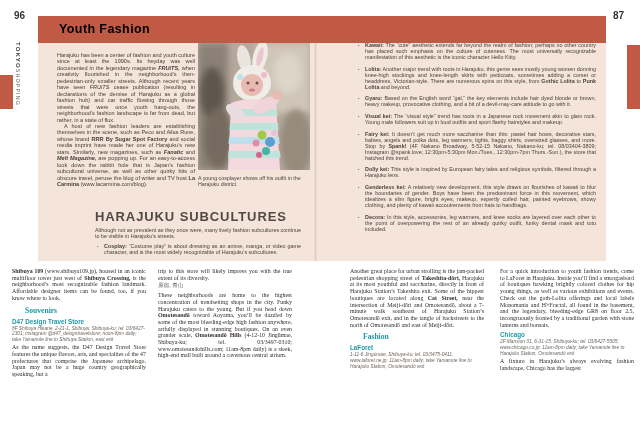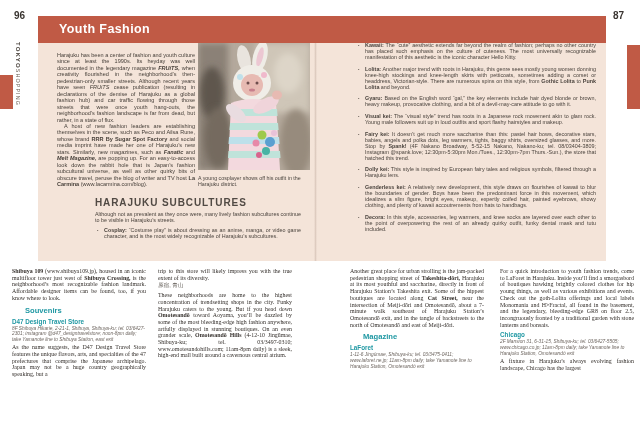--- a/index.html
+++ b/index.html
@@ -13,34 +13,34 @@
   .spine .spine-book{font-weight:bold;color:#453e38;font-size:6px;}
   .spine-left{left:14px;top:42px;}
   .spine-right{left:592px;top:42px;}
   .tab{position:absolute;background:#c05a45;}
   .tab-left{left:0;top:75px;width:13px;height:34px;}
   .tab-right{left:627px;top:45px;width:13px;height:64px;}
 
   .panel{position:absolute;left:38px;top:16px;width:568px;height:245px;background:#f4e4d9;}
   .titlebar{position:absolute;left:0;top:0;width:568px;height:27px;background:#c05a45;}
   .titlebar span{position:absolute;left:21px;top:6px;font-size:12.5px;font-weight:bold;
-                 letter-spacing:.4px;color:#ffffff;}
+                 letter-spacing:.4px;color:#000000;}
   .fold{position:absolute;left:276px;top:27px;width:3px;height:218px;
         background:linear-gradient(90deg,rgba(120,90,75,0) 0%,rgba(120,90,75,.18) 50%,rgba(120,90,75,0) 100%);}
 
   .intro{position:absolute;left:19px;top:36px;width:138px;font-size:5.55px;line-height:6.45px;
          color:#47403a;text-align:justify;}
   .intro p{margin:0;}
   .intro p.ind{text-indent:7px;}
 
   .photo{position:absolute;left:160px;top:27px;width:112px;height:127px;margin:0;overflow:hidden;background:#b2a79b;}
   .caption{position:absolute;left:160px;top:159px;width:116px;font-size:5.3px;line-height:6.2px;color:#4a443e;}
 
   .subcult{position:absolute;left:57px;top:181px;width:206px;color:#4a433d;}
-  .subcult h3{margin:0 0 3px 0;font-size:10px;letter-spacing:.9px;color:#514a44;}
+  .subcult h3{margin:12px 0 3px 0;font-size:13px;letter-spacing:.9px;color:#514a44;}
   .subcult p{margin:0;font-size:5.4px;line-height:6.1px;text-align:justify;}
   .subcult ul{margin:4px 0 0 0;padding:0;list-style:none;}
   .subcult li{position:relative;padding-left:9px;font-size:5.4px;line-height:6.1px;text-align:justify;}
   .subcult li::before{content:"·";position:absolute;left:2px;top:0;font-weight:bold;}
 
   .stylelist{position:absolute;left:318px;top:26px;width:240px;margin:0;padding:0;list-style:none;
              color:#4a433d;}
   .stylelist li{position:relative;padding-left:9px;margin-bottom:5.5px;font-size:5.4px;
                 line-height:6.05px;text-align:justify;}
   .stylelist li::before{content:"·";position:absolute;left:2px;top:0;font-weight:bold;}
@@ -48,21 +48,21 @@
   .rb{font-weight:bold;}
   .ri{font-style:italic;}
 
   .col{position:absolute;top:268px;height:168px;overflow:hidden;font-family:"Liberation Serif",serif;
        font-size:5.9px;line-height:6.7px;color:#332e2a;text-align:justify;}
   .col p{margin:0;}
   .c1{left:12px;width:134px;}
   .c2{left:158px;width:134px;}
   .c3{left:350px;width:134px;}
   .c4{left:500px;width:134px;}
-  .sec-h{margin:5px 0 1px 0 !important;font-family:Liberation Sans, sans-serif;font-size:7.6px;
+  .sec-h{margin:5px 0 1px 0 !important;font-family:Liberation Serif, serif;font-size:7.6px;
          font-weight:bold;color:#1f98a3;text-align:left;line-height:8px;padding-left:13px;}
   .list-h{margin:3px 0 1px 0 !important;font-family:"Liberation Sans",sans-serif;font-size:6.3px;
           font-weight:bold;color:#1f98a3;text-align:left;line-height:7px;}
   .list-info{margin:1px 0 2px 0 !important;font-family:"Liberation Sans",sans-serif;font-style:italic;
              font-size:4.8px;line-height:5.6px;color:#6e6660;text-align:left;}
   .big-h{margin:6px 0 1px 0 !important;font-family:"Liberation Sans",sans-serif;font-size:8.6px;
          font-weight:bold;color:#3b3631;line-height:9.6px;letter-spacing:.2px;text-align:left;
          padding-left:12px;text-indent:-12px;}
   .big-h .star{color:#c05a45;}
   .jp{margin:1px 0 3px 0 !important;font-family:"Liberation Sans",sans-serif;font-size:5.6px;
@@ -169,21 +169,21 @@
   </div>
 
   <div class="col c2">
     <p>trip to this store will likely impress you with the true extent of its diversity.</p>
     <p class="jp">原宿, 青山</p>
     <p><span>These neighborhoods are home to the highest concentration of trendsetting shops in the city. Funky Harajuku caters to the young. But if you head down </span><span class="rb">Omotesandō</span><span> toward Aoyama, you’ll be dazzled by some of the most bleeding-edge high fashion anywhere, artfully displayed in stunning boutiques. On an even grander scale, </span><span class="rb">Omotesandō Hills</span><span> (4-12-10 Jingūmae, Shibuya-ku; tel. 03/3497-0310; www.omotesandohills.com; 11am-8pm daily) is a sleek, high-end mall built around a cavernous central atrium.</span></p>
   </div>
 
   <div class="col c3">
     <p><span>Another great place for urban strolling is the jam-packed pedestrian shopping street of </span><span class="rb">Takeshita-dōri,</span><span> Harajuku at its most youthful and saccharine, directly in front of Harajuku Station’s Takeshita exit. Some of the hippest boutiques are located along </span><span class="rb">Cat Street,</span><span> near the intersection of Meiji-dōri and Omotesandō, about a 7-minute walk southeast of Harajuku Station’s Omotesandō exit, and in the tangle of backstreets to the north of Omotesandō and east of Meiji-dōri.</span></p>
-    <p class="sec-h">Magazine</p>
+    <p class="sec-h">Fashion</p>
     <p class="list-h">LaForet</p>
     <p class="list-info">1-11-6 Jingūmae, Shibuya-ku; tel. 03/3475-0411; www.laforet.ne.jp; 11am-8pm daily; take Yamanote line to Harajuku Station, Omotesandō exit</p>
   </div>
 
   <div class="col c4">
     <p>For a quick introduction to youth fashion trends, come to LaForet in Harajuku. Inside you’ll find a smorgasbord of boutiques hawking brightly colored clothes for hip young things, as well as various exhibitions and events. Check out the goth-Lolita offerings and local labels Monomania and H&gt;Fractal, all found in the basement, and the legendary, bleeding-edge GR8 on floor 2.5, incongruously fronted by a traditional garden with stone lanterns and bonsais.</p>
     <p class="list-h">Chicago</p>
     <p class="list-info">2F Mansion 31, 6-31-15, Shibuya-ku; tel. 03/6427-5505; www.chicago.co.jp; 11am-8pm daily; take Yamanote line to Harajuku Station, Omotesandō exit</p>
     <p>A fixture in Harajuku’s always evolving fashion landscape, Chicago has the largest</p>
   </div>

